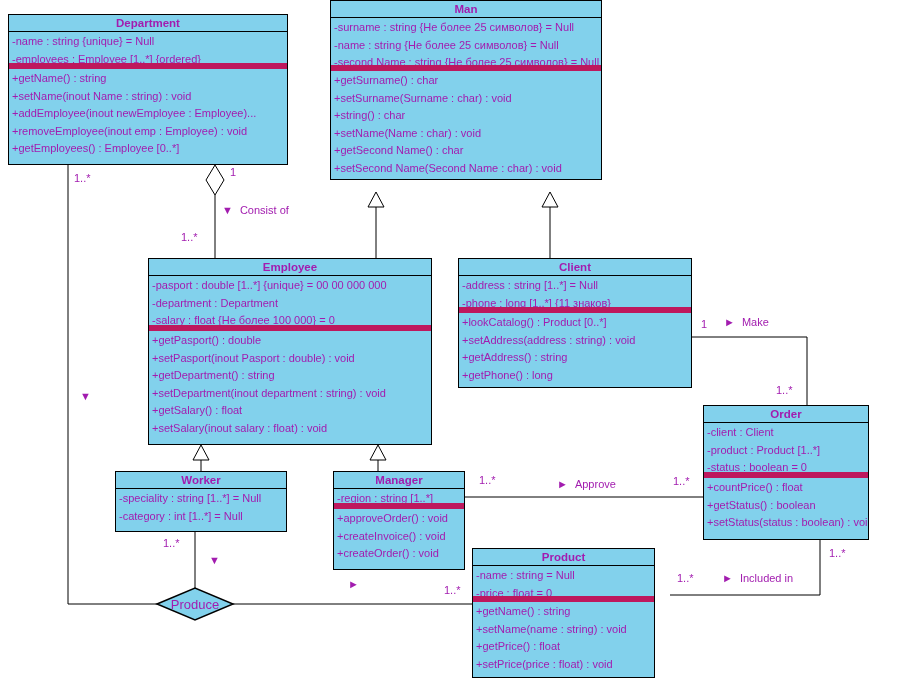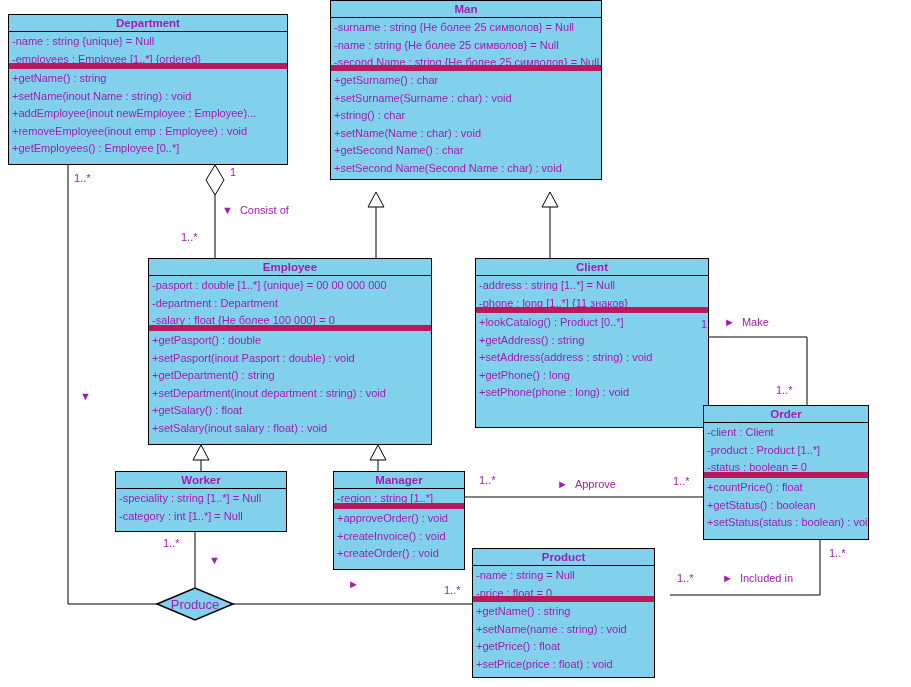--- a/index.html
+++ b/index.html
@@ -107,30 +107,30 @@
     <div class="cmp cls-ops">
       <div class="row">+getPasport() : double</div>
       <div class="row">+setPasport(inout Pasport : double) : void</div>
       <div class="row">+getDepartment() : string</div>
       <div class="row">+setDepartment(inout department : string) : void</div>
       <div class="row">+getSalary() : float</div>
       <div class="row">+setSalary(inout salary : float) : void</div>
     </div>
   </div>
 
-  <div class="uml-class" style="left:475px;top:258px;width:234px;height:170px">
+  <div class="uml-class" style="left:458px;top:258px;width:234px;height:130px">
     <div class="cls-title">Client</div>
     <div class="cmp cls-attrs" style="height:37px">
       <div class="row">-address : string [1..*] = Null</div>
       <div class="row">-phone : long [1..*] {11 знаков}</div>
     </div>
     <div class="cmp cls-ops">
       <div class="row">+lookCatalog() : Product [0..*]</div>
+      <div class="row">+setAddress(address : string) : void</div>
       <div class="row">+getAddress() : string</div>
-      <div class="row">+setAddress(address : string) : void</div>
       <div class="row">+getPhone() : long</div>
       <div class="row">+setPhone(phone : long) : void</div>
     </div>
   </div>
 
   <div class="uml-class" style="left:703px;top:405px;width:166px;height:135px">
     <div class="cls-title">Order</div>
     <div class="cmp cls-attrs" style="height:55px">
       <div class="row">-client : Client</div>
       <div class="row">-product : Product [1..*]</div>

